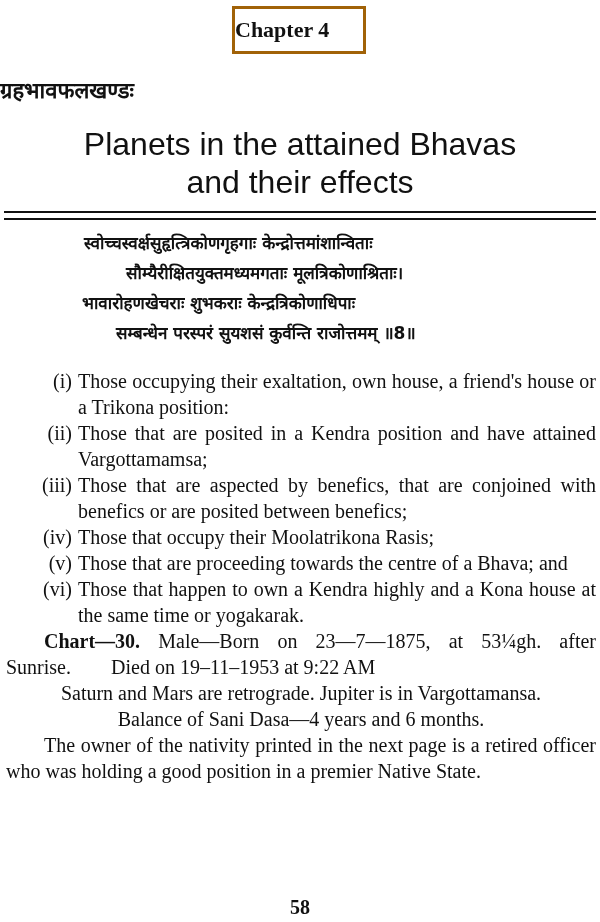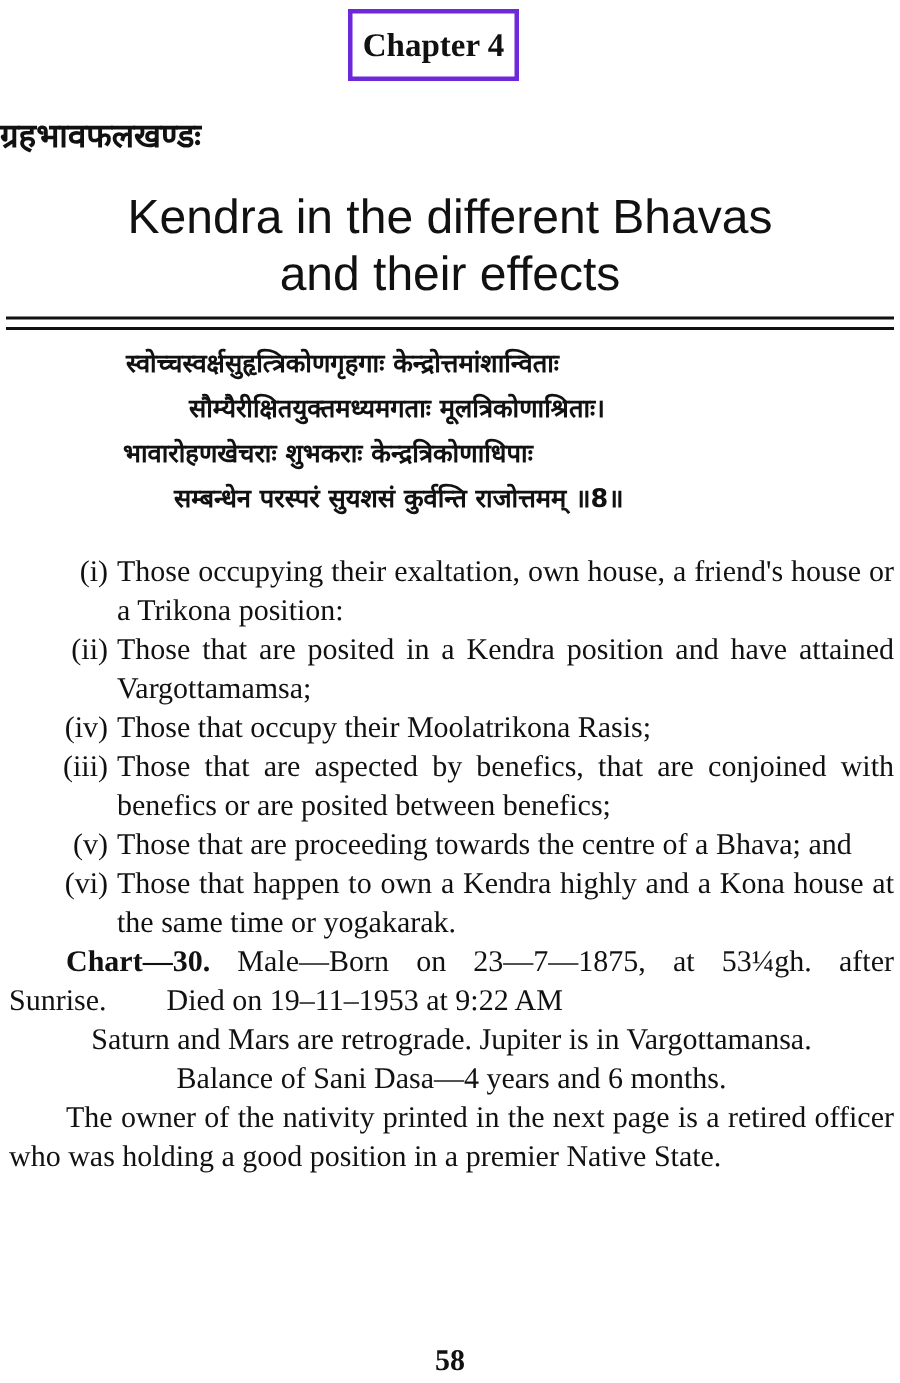--- a/index.html
+++ b/index.html
@@ -2,23 +2,23 @@
 <html><head>
 <meta charset="utf-8">
 <style>
   html, body { margin: 0; padding: 0; }
   body {
     width: 600px; height: 922px; background: #ffffff; color: #111;
     font-family: "Liberation Serif", "DejaVu Serif", serif;
     position: relative; overflow: hidden;
   }
   .chapter-box {
-    position: absolute; left: 232px; top: 6px; width: 114px; height: 48px;
-    border: 3px solid #6d28d9; box-sizing: border-box;
-    display: flex; align-items: center; justify-content: center;
+    position: absolute; left: 232px; top: 6px; width: 134px; height: 48px;
+    border: 3px solid #a16207; box-sizing: border-box;
+    display: flex; align-items: center; justify-content: flex-start;
     font-weight: bold; font-size: 22px;
   }
   .skt-title {
     position: absolute; left: 0; right: 0; top: 74px; text-align: left;
     font-family: "DejaVu Sans", sans-serif; font-weight: bold; font-size: 22px;
   }
   .eng-title {
     position: absolute; left: 0; right: 0; top: 125px; text-align: center;
     font-family: "Liberation Sans", sans-serif; font-size: 32px; line-height: 38px;
   }
@@ -56,40 +56,40 @@
 </head>
 <body>
 
 <div class="chapter-box">
   <span>Chapter 4</span>
 </div>
 
 <div class="skt-title">ग्रहभावफलखण्डः</div>
 
 <div class="eng-title">
-  <div>Kendra in the different Bhavas</div>
+  <div>Planets in the attained Bhavas</div>
   <div>and their effects</div>
 </div>
 
 <div class="rule"></div>
 
 <div class="verse">
   <div class="l1">स्वोच्चस्वर्क्षसुहृत्त्रिकोणगृहगाः केन्द्रोत्तमांशान्विताः</div>
   <div class="l2">सौम्यैरीक्षितयुक्तमध्यमगताः मूलत्रिकोणाश्रिताः।</div>
   <div class="l3">भावारोहणखेचराः शुभकराः केन्द्रत्रिकोणाधिपाः</div>
   <div class="l4">सम्बन्धेन परस्परं सुयशसं कुर्वन्ति राजोत्तमम् ॥8॥</div>
 </div>
 
 <div class="body-text">
 
   <ul class="list">
     <li><span class="num">(i)</span><span>Those occupying their exaltation, own house, a friend's house or a Trikona position:</span></li>
     <li><span class="num">(ii)</span><span>Those that are posited in a Kendra position and have attained Vargottamamsa;</span></li>
+    <li><span class="num">(iii)</span><span>Those that are aspected by benefics, that are conjoined with benefics or are posited between benefics;</span></li>
     <li><span class="num">(iv)</span><span>Those that occupy their Moolatrikona Rasis;</span></li>
-    <li><span class="num">(iii)</span><span>Those that are aspected by benefics, that are conjoined with benefics or are posited between benefics;</span></li>
     <li><span class="num">(v)</span><span>Those that are proceeding towards the centre of a Bhava; and</span></li>
     <li><span class="num">(vi)</span><span>Those that happen to own a Kendra highly and a Kona house at the same time or yogakarak.</span></li>
   </ul>
 
   <div class="chart-line"><b>Chart—30.</b><span> Male—Born on 23—7—1875, at 53¼gh. after Sunrise.</span>&nbsp;&nbsp;&nbsp;&nbsp;&nbsp;&nbsp;&nbsp;&nbsp;<span>Died on 19–11–1953 at 9:22 AM</span></div>
   <div class="center">Saturn and Mars are retrograde. Jupiter is in Vargottamansa.</div>
   <div class="center">Balance of Sani Dasa—4 years and 6 months.</div>
   <div class="para-indent">The owner of the nativity printed in the next page is a retired officer who was holding a good position in a premier Native State.</div>
 </div>
 

